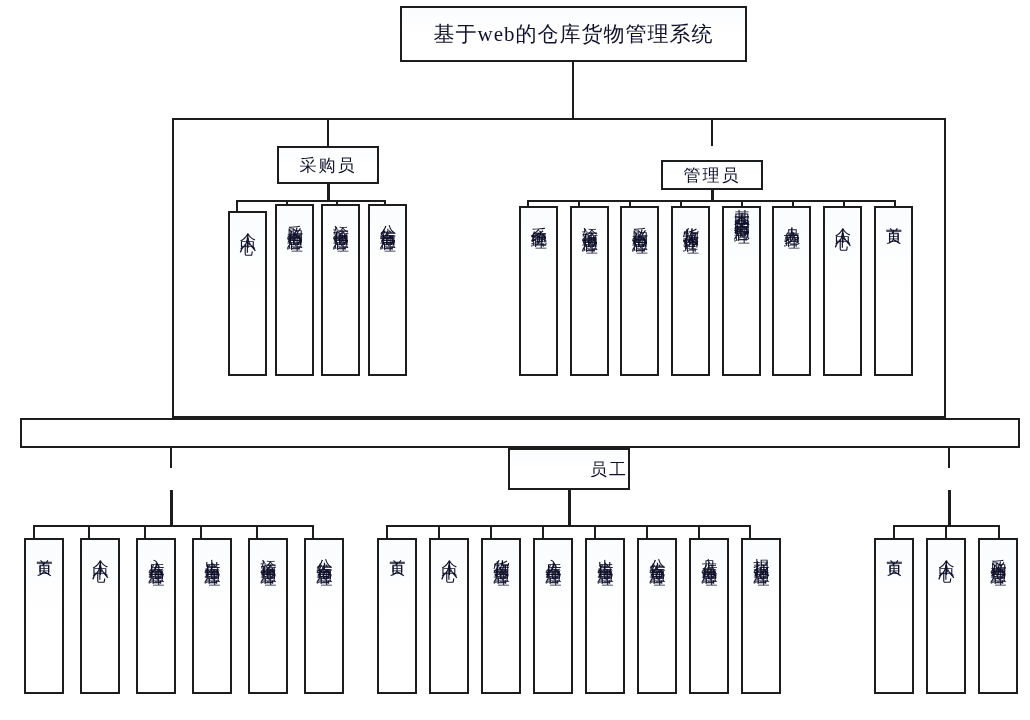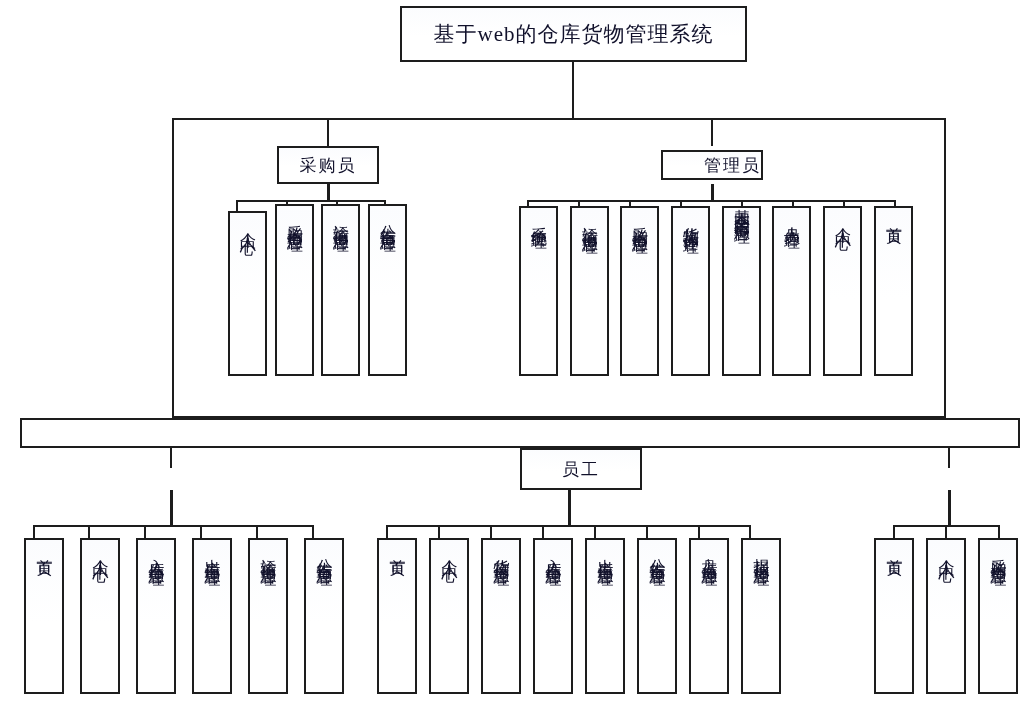--- a/index.html
+++ b/index.html
@@ -105,21 +105,21 @@
   <div class="node leaf" style="left:275px; top:204px; width:39px; height:172px;">
     <span class="vtext">采购信息管理</span>
   </div>
   <div class="node leaf" style="left:321px; top:204px; width:39px; height:172px;">
     <span class="vtext">运输信息管理</span>
   </div>
   <div class="node leaf" style="left:368px; top:204px; width:39px; height:172px;">
     <span class="vtext">公告信息管理</span>
   </div>
 
-  <div class="node role" style="left:661px; top:150px; width:102px; height:30px;justify-content:flex-end;">
+  <div class="node role" style="left:661px; top:160px; width:102px; height:30px;">
     <span>管理员</span>
   </div>
   <div class="ln v" style="left:711px; top:184px; width:3px; height:17px;"></div>
 
   <div class="ln h" style="left:527px; top:200px; width:369px; height:2px;"></div>
   <div class="ln v" style="left:527px; top:200px; width:2px; height:12px;"></div>
   <div class="ln v" style="left:578px; top:200px; width:2px; height:12px;"></div>
   <div class="ln v" style="left:629px; top:200px; width:2px; height:12px;"></div>
   <div class="ln v" style="left:680px; top:200px; width:2px; height:12px;"></div>
   <div class="ln v" style="left:741px; top:200px; width:2px; height:12px;"></div>
@@ -184,21 +184,21 @@
   <div class="node leaf" style="left:192px; top:538px; width:40px; height:156px;">
     <span class="vtext">出库信息管理</span>
   </div>
   <div class="node leaf" style="left:248px; top:538px; width:40px; height:156px;">
     <span class="vtext">运输信息管理</span>
   </div>
   <div class="node leaf" style="left:304px; top:538px; width:40px; height:156px;">
     <span class="vtext">公告信息管理</span>
   </div>
 
-  <div class="node role" style="left:520px; top:448px; width:122px; height:42px;">
+  <div class="node role" style="left:508px; top:448px; width:122px; height:42px;justify-content:flex-end;">
     <span>员工</span>
   </div>
   <div class="ln v" style="left:568px; top:490px; width:3px; height:36px;"></div>
 
   <div class="ln h" style="left:386px; top:525px; width:365px; height:2px;"></div>
   <div class="ln v" style="left:386px; top:525px; width:2px; height:13px;"></div>
   <div class="ln v" style="left:438px; top:525px; width:2px; height:13px;"></div>
   <div class="ln v" style="left:490px; top:525px; width:2px; height:13px;"></div>
   <div class="ln v" style="left:542px; top:525px; width:2px; height:13px;"></div>
   <div class="ln v" style="left:594px; top:525px; width:2px; height:13px;"></div>

